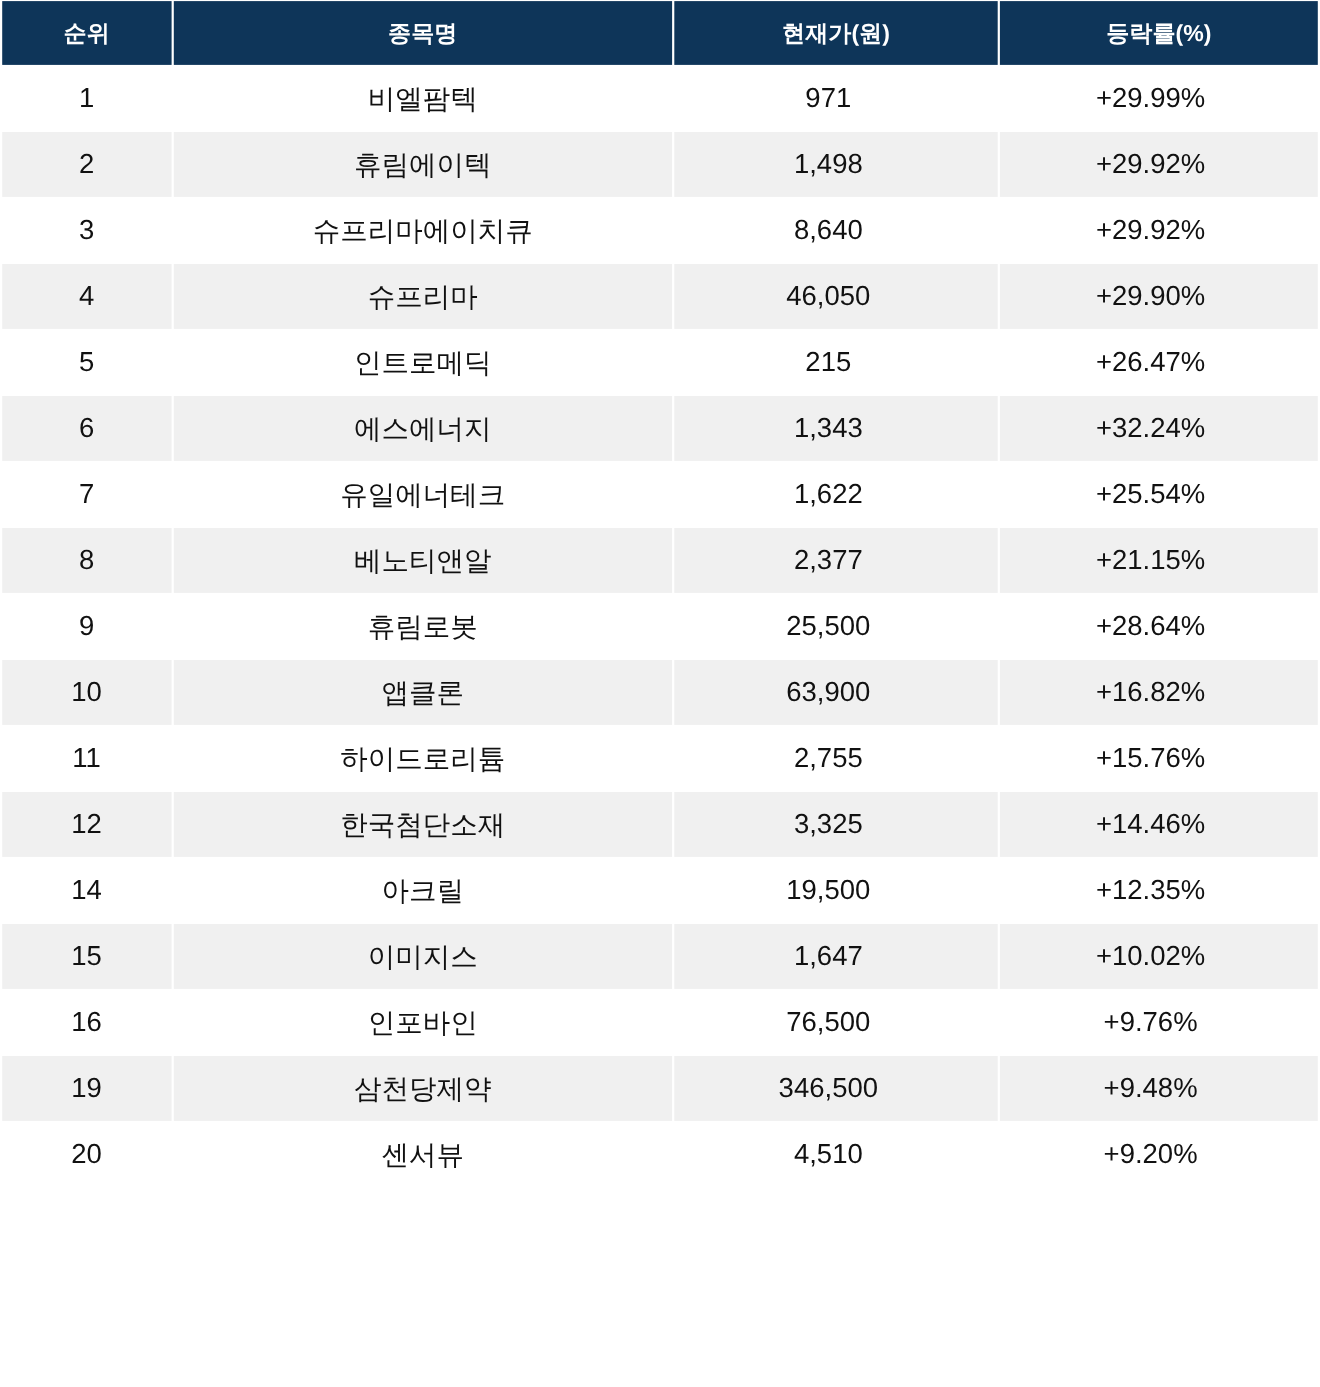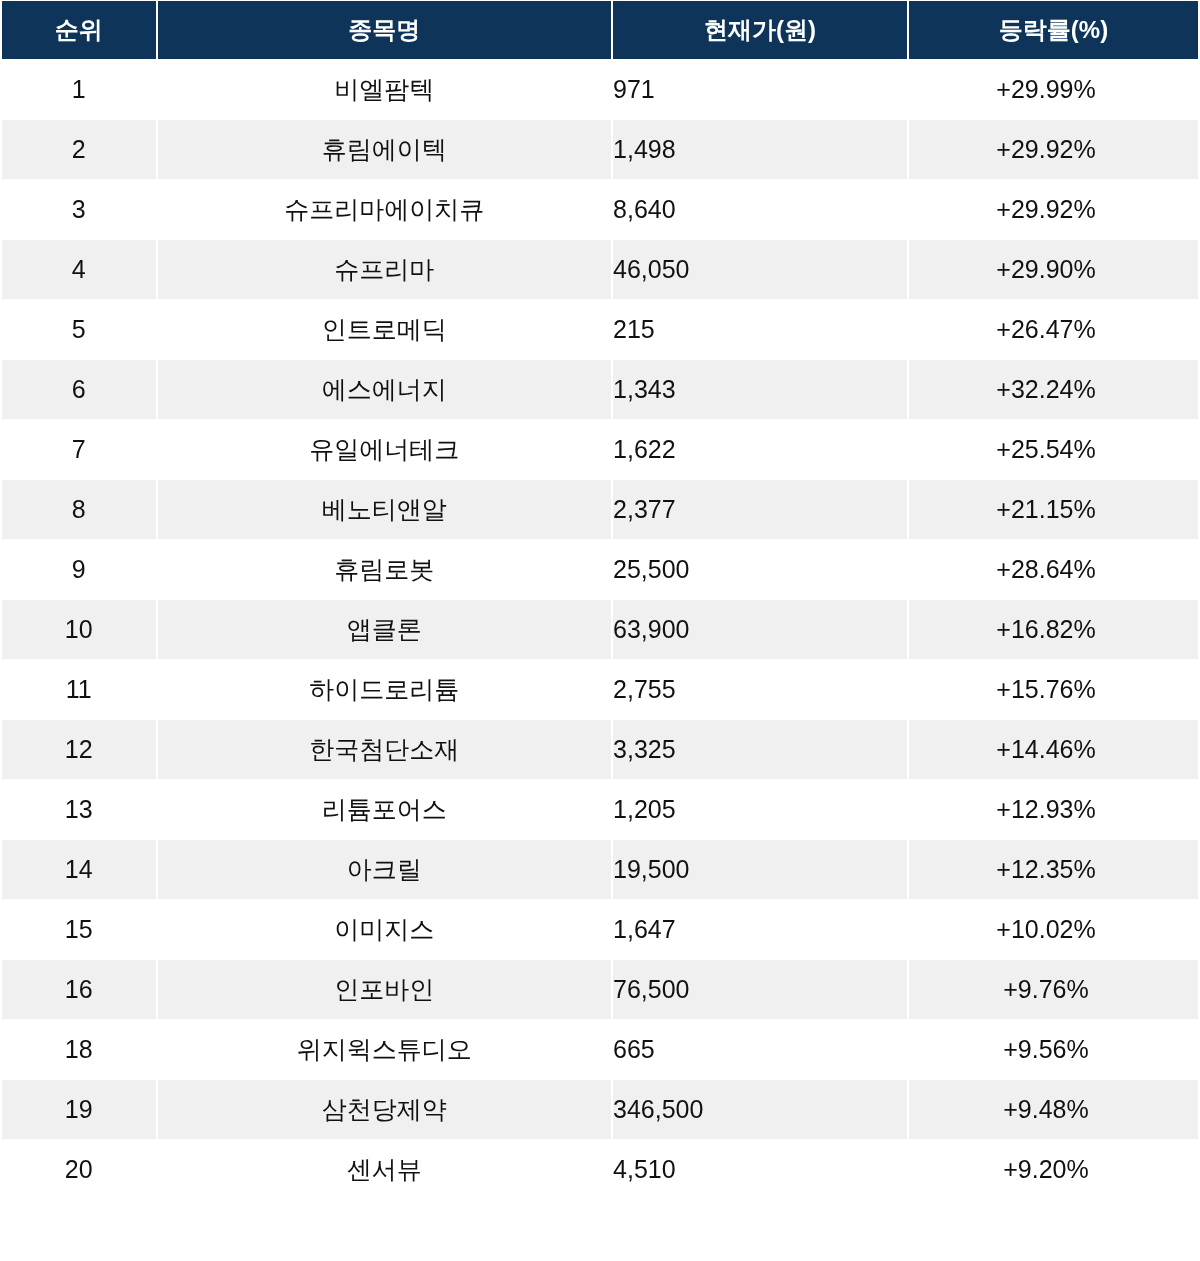--- a/index.html
+++ b/index.html
@@ -26,41 +26,41 @@
     border-collapse:separate;
     border-spacing:2px 1px;
   }
   col.c-rank{width:153px;}
   col.c-name{width:452px;}
   col.c-price{width:293px;}
   col.c-change{width:288px;}
   th{
     background:var(--header-bg);
     color:var(--header-text);
-    font-size:24px;
+    font-size:21px;
     font-weight:bold;
     height:58px;
     text-align:center;
     vertical-align:middle;
     padding:0;
   }
   td{
     font-size:25px;
     color:var(--cell-text);
     height:59px;
     text-align:center;
     vertical-align:middle;
     padding:0;
     white-space:nowrap;
     overflow:hidden;
   }
   tbody tr:nth-child(odd) td{background:var(--row-bg);}
   tbody tr:nth-child(even) td{background:var(--row-alt-bg);}
   td.col-price{
-    text-align:left;
+    text-align:center;
     padding-right:14px;
   }
   td.col-change{
     padding-right:15px;
   }
 </style>
 </head>
 <body>
 
 <table class="stock-table">
@@ -145,50 +145,38 @@
         <td class="col-price">2,755</td>
         <td class="col-change">+15.76%</td>
       </tr>
       <tr>
         <td class="col-rank">12</td>
         <td class="col-name">한국첨단소재</td>
         <td class="col-price">3,325</td>
         <td class="col-change">+14.46%</td>
       </tr>
       <tr>
-        <td class="col-rank">13</td>
-        <td class="col-name">리튬포어스</td>
-        <td class="col-price">1,205</td>
-        <td class="col-change">+12.93%</td>
-      </tr>
-      <tr>
         <td class="col-rank">14</td>
         <td class="col-name">아크릴</td>
         <td class="col-price">19,500</td>
         <td class="col-change">+12.35%</td>
       </tr>
       <tr>
         <td class="col-rank">15</td>
         <td class="col-name">이미지스</td>
         <td class="col-price">1,647</td>
         <td class="col-change">+10.02%</td>
       </tr>
       <tr>
         <td class="col-rank">16</td>
         <td class="col-name">인포바인</td>
         <td class="col-price">76,500</td>
         <td class="col-change">+9.76%</td>
       </tr>
       <tr>
-        <td class="col-rank">18</td>
-        <td class="col-name">위지윅스튜디오</td>
-        <td class="col-price">665</td>
-        <td class="col-change">+9.56%</td>
-      </tr>
-      <tr>
         <td class="col-rank">19</td>
         <td class="col-name">삼천당제약</td>
         <td class="col-price">346,500</td>
         <td class="col-change">+9.48%</td>
       </tr>
       <tr>
         <td class="col-rank">20</td>
         <td class="col-name">센서뷰</td>
         <td class="col-price">4,510</td>
         <td class="col-change">+9.20%</td>

